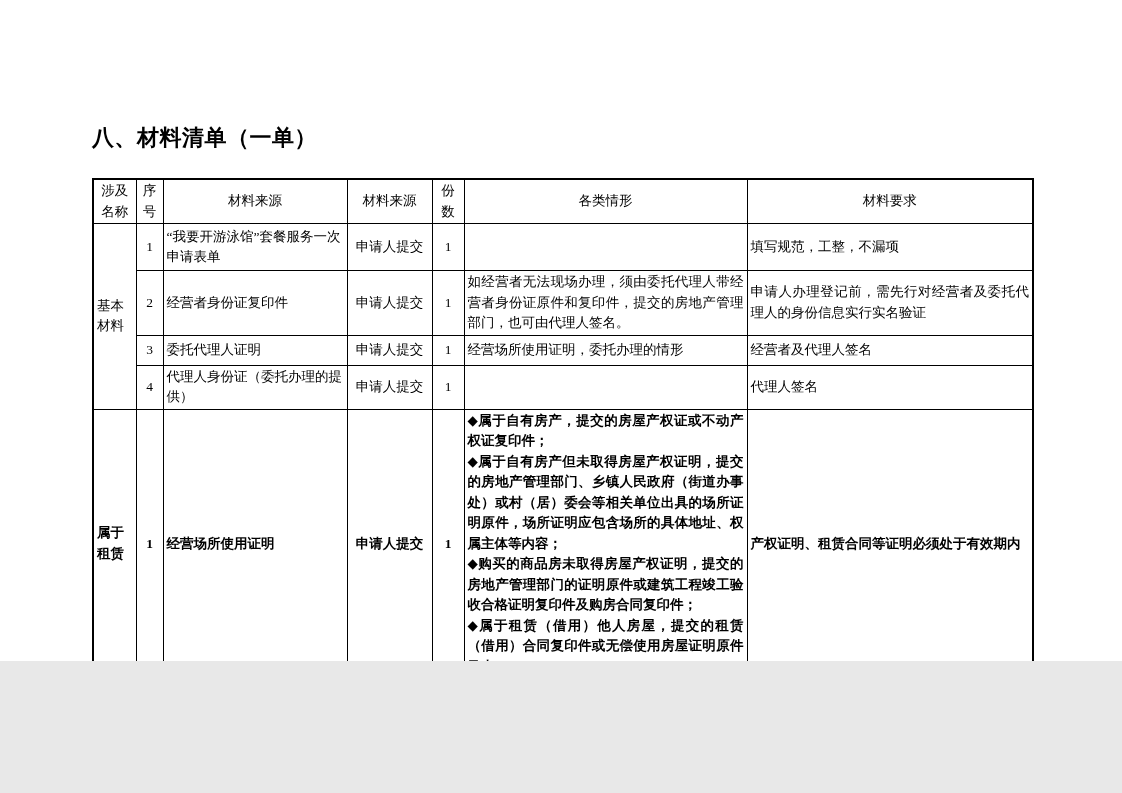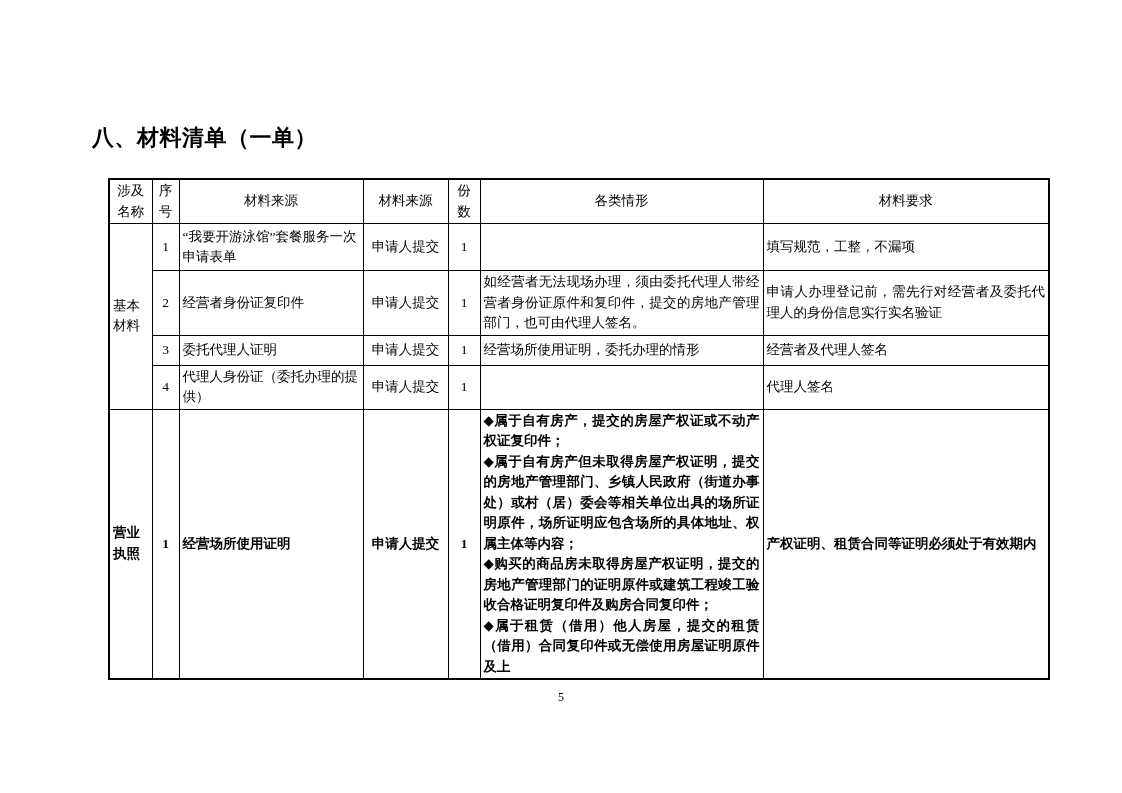--- a/index.html
+++ b/index.html
@@ -1,38 +1,38 @@
 <!DOCTYPE html>
 <html><head>
 <meta charset="utf-8">
 <style>
   * { margin: 0; padding: 0; box-sizing: border-box; }
   html, body { background: #e8e8e8; }
   .doc {
     position: relative;
     width: 1122px;
-    height: 793px;
+    height: 661px;
     background: #ffffff;
     font-family: "Liberation Serif", "DejaVu Serif", serif;
     color: #000000;
     overflow: hidden;
   }
   .doc-title {
     position: absolute;
     left: 92px;
     top: 123px;
     font-family: "Liberation Sans", "DejaVu Sans", sans-serif;
     font-size: 22px;
     font-weight: bold;
     letter-spacing: 0.5px;
     white-space: nowrap;
   }
   table.materials {
     position: absolute;
-    left: 108px;
+    left: 92px;
     top: 178px;
     border-collapse: collapse;
     table-layout: fixed;
     width: 940px;
     border: 2px solid #000;
   }
   table.materials td, table.materials th {
     border: 1px solid #000;
     font-size: 13.5px;
     font-weight: normal;
@@ -125,21 +125,21 @@
     <tr class="r4">
       <td class="c-center">4</td>
       <td class="c-left">代理人身份证（委托办理的提供）</td>
       <td class="c-center">申请人提交</td>
       <td class="c-center">1</td>
       <td class="c-left"></td>
       <td class="c-left">代理人签名</td>
     </tr>
 
     <tr class="r5">
-      <td class="group-name">营业执照</td>
+      <td class="group-name">属于租赁</td>
       <td class="c-center">1</td>
       <td class="c-left">经营场所使用证明</td>
       <td class="c-center">申请人提交</td>
       <td class="c-center">1</td>
       <td class="situations-long">◆属于自有房产，提交的房屋产权证或不动产权证复印件；
 ◆属于自有房产但未取得房屋产权证明，提交的房地产管理部门、乡镇人民政府（街道办事处）或村（居）委会等相关单位出具的场所证明原件，场所证明应包含场所的具体地址、权属主体等内容；
 ◆购买的商品房未取得房屋产权证明，提交的房地产管理部门的证明原件或建筑工程竣工验收合格证明复印件及购房合同复印件；
 ◆属于租赁（借用）他人房屋，提交的租赁（借用）合同复印件或无偿使用房屋证明原件及上</td>
       <td class="c-left">产权证明、租赁合同等证明必须处于有效期内</td>
     </tr>

